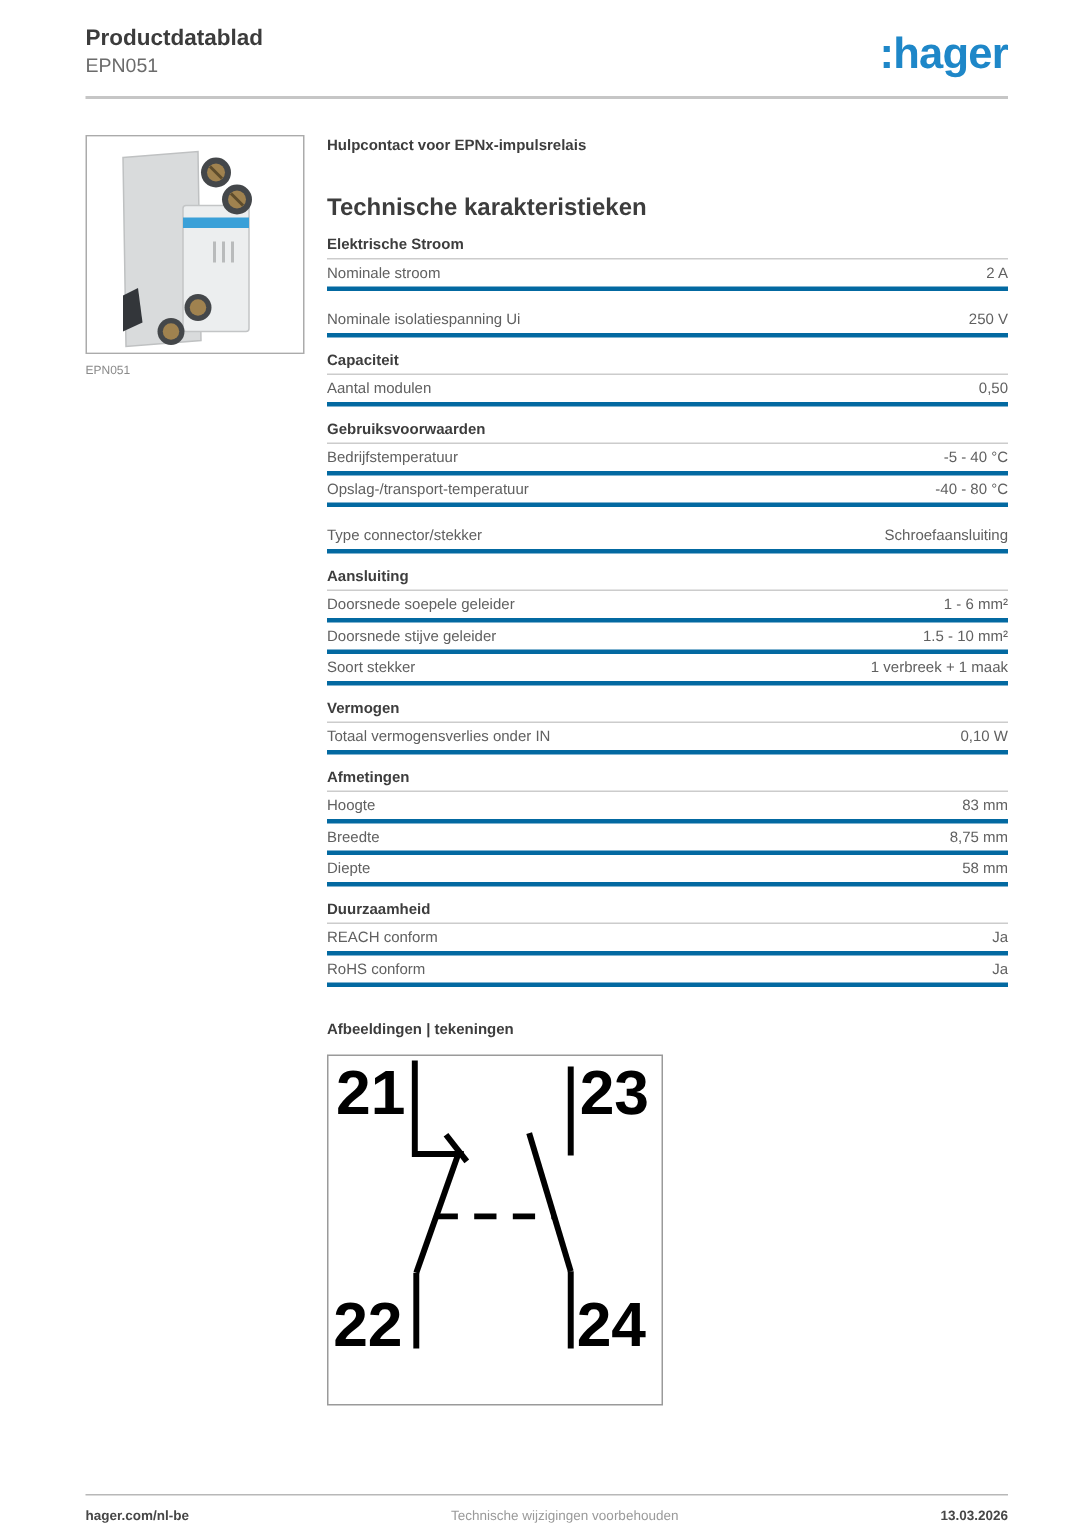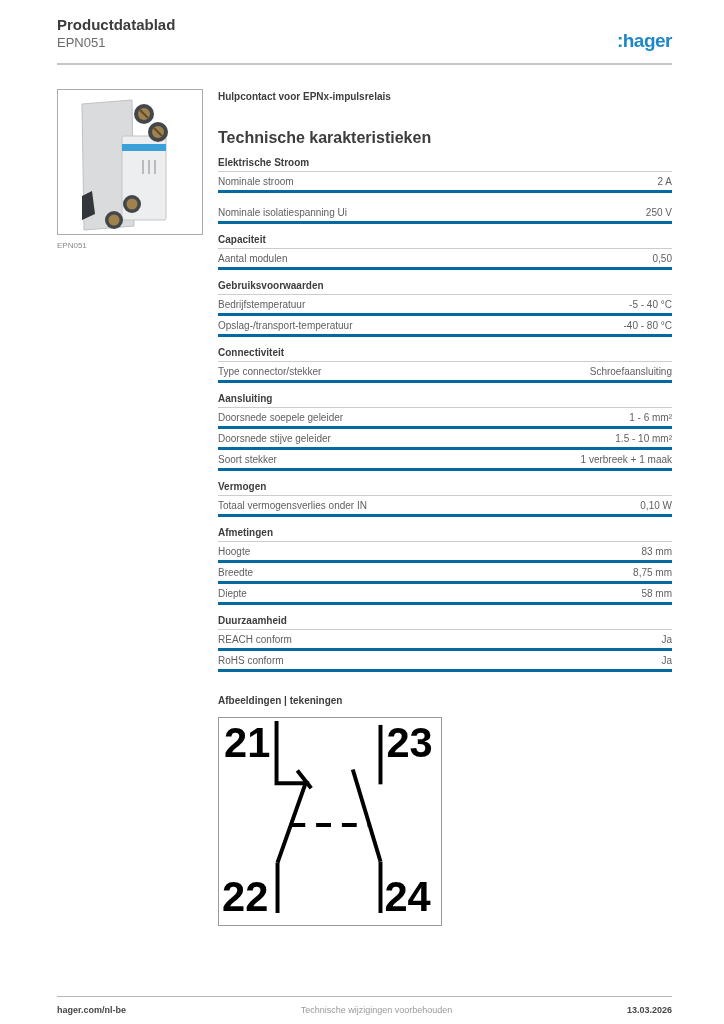--- a/index.html
+++ b/index.html
@@ -6,42 +6,42 @@
   html,body { background:#fff; }
   .page {
     position:relative; width:724px; height:1024px; background:#ffffff;
     font-family:"Liberation Sans", sans-serif; color:#3d3d3d; overflow:hidden;
   }
   
   .header { display:flex; justify-content:space-between; align-items:flex-end;
     padding:16px 52px 0 57px; }
   .doc-title { font-size:15px; font-weight:bold; color:#3c3c3c; line-height:1.25; }
   .doc-subtitle { font-size:13px; color:#6b6b6b; line-height:1.3; }
-  .logo { font-size:19px; font-weight:bold; letter-spacing:-0.5px; margin-top:4px; }
+  .logo { font-size:29px; font-weight:bold; letter-spacing:-0.5px; margin-top:4px; }
   .header-divider { margin:11px 52px 0 57px; border:none; border-top:2px solid #c6c6c6; }
   
   .main { display:flex; margin:24px 52px 0 57px; }
   .left-col { width:146px; flex:0 0 146px; }
   .product-image-box { width:146px; height:146px; border:1px solid #ababab; background:#fff; }
   .image-caption { font-size:8px; color:#8a8a8a; margin-top:6px; }
   .right-col { flex:1; margin-left:15px; }
   .product-subtitle { font-size:10px; font-weight:bold; color:#3d3d3d; margin-top:2px; }
   .tech-title { font-size:16px; font-weight:bold; color:#3d3d3d; margin-top:27px; }
   #sections-container { margin-top:4px; }
   .section { margin-top:10px; }
   .section-heading { font-size:10px; font-weight:bold; color:#3d3d3d;
     padding-bottom:3px; border-bottom:1px solid #cccccc; }
   .spec-row { display:flex; justify-content:space-between; align-items:center;
     font-size:10px; color:#606060; padding:4px 0 3px; border-bottom:3px solid #0369a1; }
   .spec-label { text-align:left; }
   .spec-value { text-align:right; white-space:nowrap; }
   
   .drawings { margin-top:23px; }
   .drawings-heading { font-size:10px; font-weight:bold; color:#3d3d3d; }
-  .diagram-box { width:224px; height:209px; border:1px solid #9a9a9a; margin-top:11px; background:#fff; }
+  .diagram-box { width:224px; height:234px; border:1px solid #9a9a9a; margin-top:11px; background:#fff; }
   .diagram-box svg { display:block; }
   .diagram-num { font-family:"Liberation Sans", sans-serif; font-size:42px; font-weight:600; fill:#000; }
   
   .footer { position:absolute; left:57px; right:52px; top:996px;
     border-top:1px solid #b8b8b8; padding-top:8px;
     display:flex; justify-content:space-between; align-items:baseline; font-size:9px; }
   .footer-left { font-weight:bold; color:#474747; }
   .footer-center { color:#9a9a9a; }
   .footer-right { font-weight:bold; color:#474747; }
 </style>
@@ -116,21 +116,20 @@
             <div class="spec-row">
               <span class="spec-label">Bedrijfstemperatuur</span>
               <span class="spec-value">-5 - 40 °C</span>
             </div>
             <div class="spec-row">
               <span class="spec-label">Opslag-/transport-temperatuur</span>
               <span class="spec-value">-40 - 80 °C</span>
             </div>
           </div>
           <div class="section">
-            <div class="section-heading">Connectiviteit</div>
             <div class="spec-row">
               <span class="spec-label">Type connector/stekker</span>
               <span class="spec-value">Schroefaansluiting</span>
             </div>
           </div>
           <div class="section">
             <div class="section-heading">Aansluiting</div>
             <div class="spec-row">
               <span class="spec-label">Doorsnede soepele geleider</span>
               <span class="spec-value">1 - 6 mm²</span>

